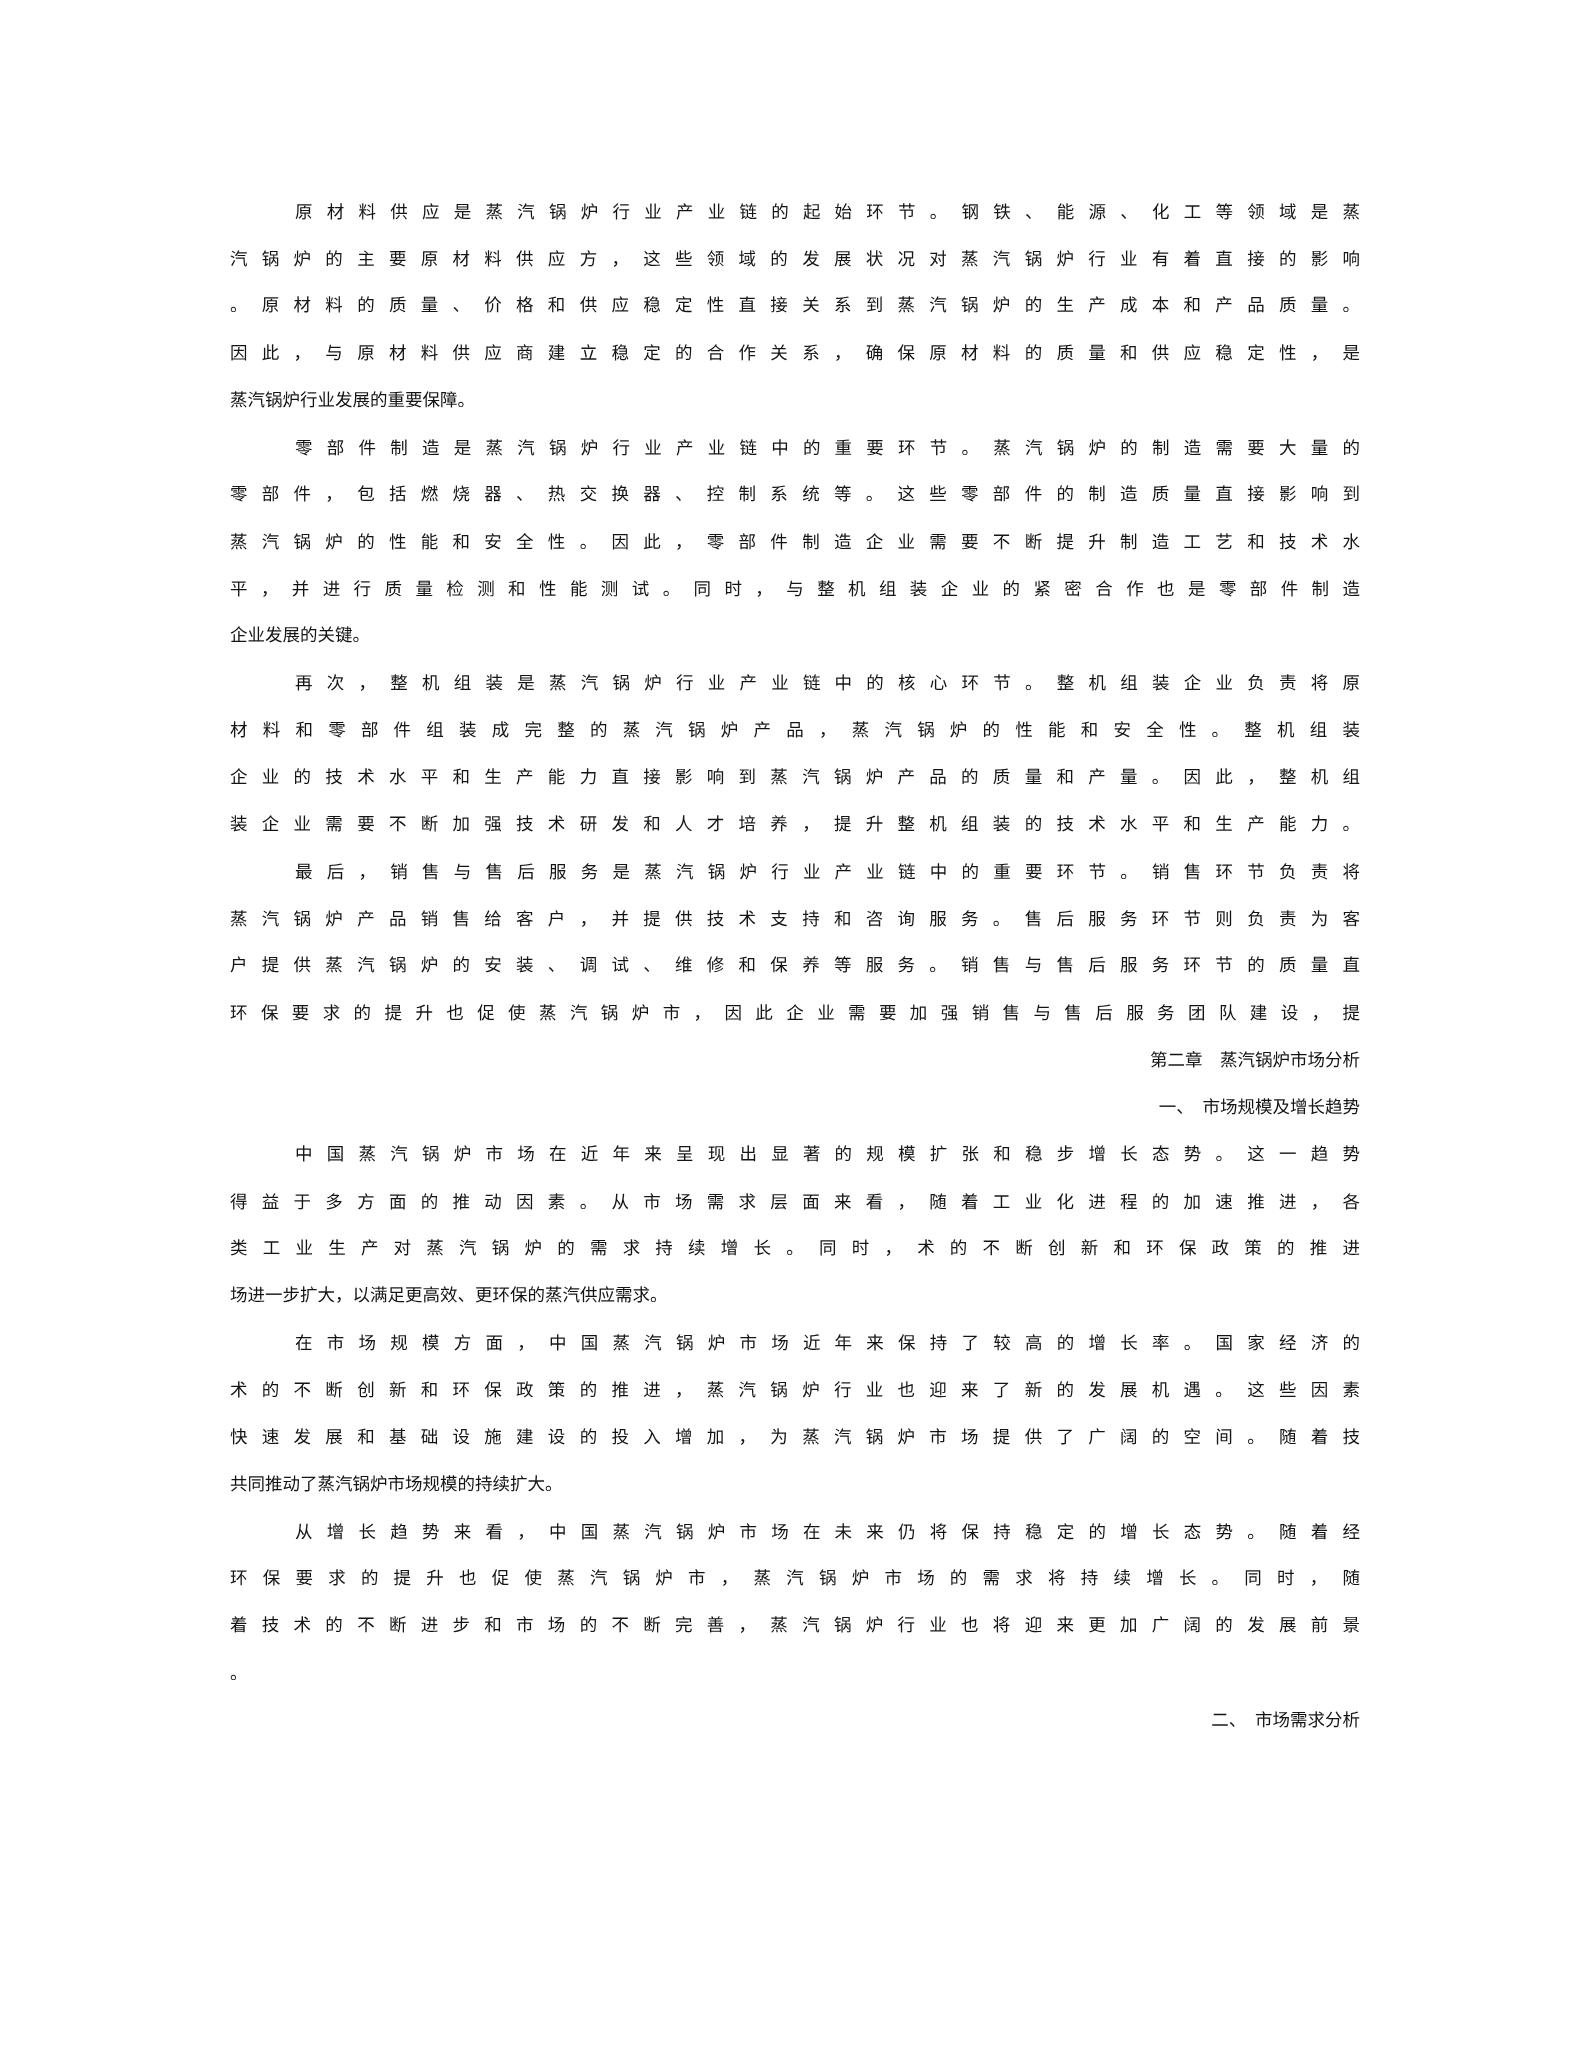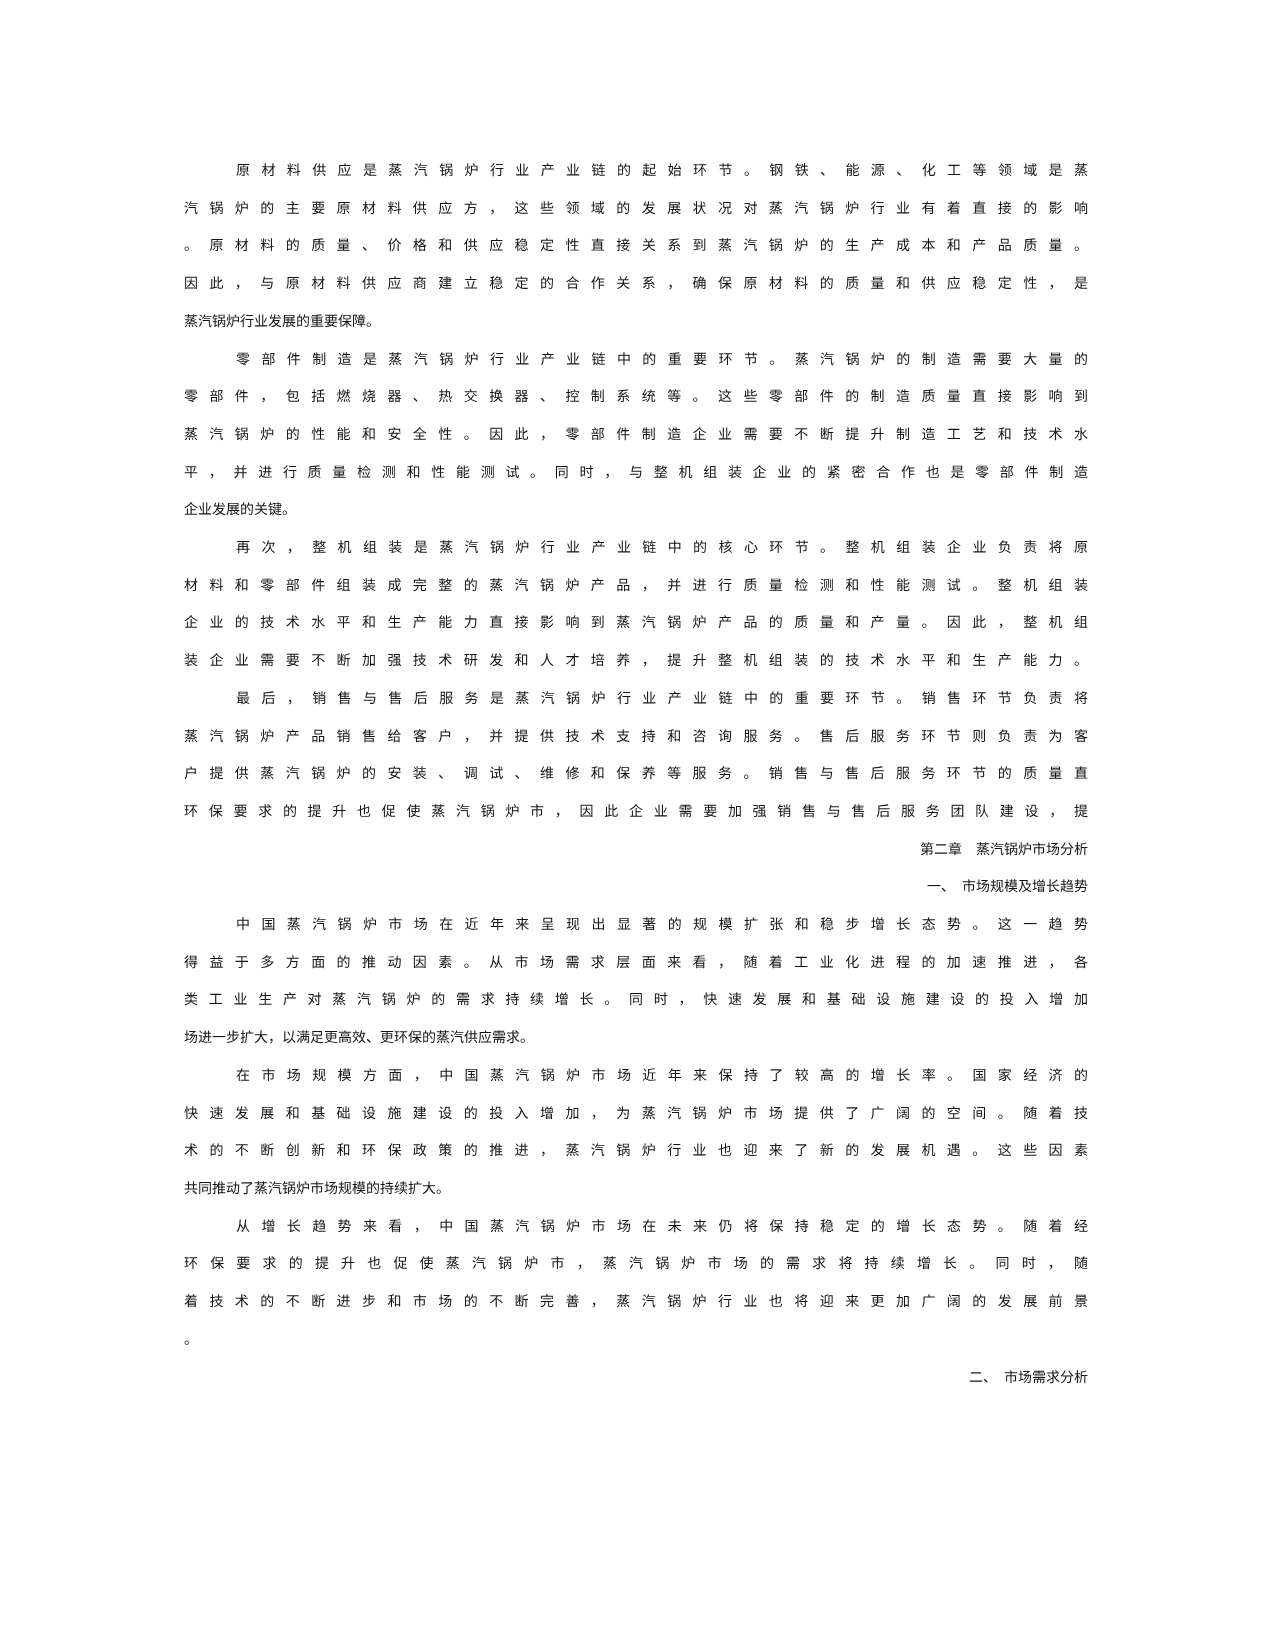--- a/index.html
+++ b/index.html
@@ -65,46 +65,46 @@
       </div>
       <div class="block">
         <div class="line indent fill">零部件制造是蒸汽锅炉行业产业链中的重要环节。蒸汽锅炉的制造需要大量的</div>
         <div class="line fill">零部件，包括燃烧器、热交换器、控制系统等。这些零部件的制造质量直接影响到</div>
         <div class="line fill">蒸汽锅炉的性能和安全性。因此，零部件制造企业需要不断提升制造工艺和技术水</div>
         <div class="line fill">平，并进行质量检测和性能测试。同时，与整机组装企业的紧密合作也是零部件制造</div>
         <div class="line">企业发展的关键。</div>
       </div>
       <div class="block">
         <div class="line indent fill">再次，整机组装是蒸汽锅炉行业产业链中的核心环节。整机组装企业负责将原</div>
-        <div class="line fill">材料和零部件组装成完整的蒸汽锅炉产品，并进行质量检测和性能测试。整机组装</div>
+        <div class="line fill">材料和零部件组装成完整的蒸汽锅炉产品，蒸汽锅炉的性能和安全性。整机组装</div>
         <div class="line fill">企业的技术水平和生产能力直接影响到蒸汽锅炉产品的质量和产量。因此，整机组</div>
         <div class="line fill">装企业需要不断加强技术研发和人才培养，提升整机组装的技术水平和生产能力。</div>
       </div>
       <div class="block">
         <div class="line indent fill">最后，销售与售后服务是蒸汽锅炉行业产业链中的重要环节。销售环节负责将</div>
         <div class="line fill">蒸汽锅炉产品销售给客户，并提供技术支持和咨询服务。售后服务环节则负责为客</div>
         <div class="line fill">户提供蒸汽锅炉的安装、调试、维修和保养等服务。销售与售后服务环节的质量直</div>
         <div class="line fill">环保要求的提升也促使蒸汽锅炉市，因此企业需要加强销售与售后服务团队建设，提</div>
       </div>
       <div class="block">
         <div class="line heading">第二章　蒸汽锅炉市场分析</div>
       </div>
       <div class="block">
         <div class="line heading">一、　市场规模及增长趋势</div>
       </div>
       <div class="block">
         <div class="line indent fill">中国蒸汽锅炉市场在近年来呈现出显著的规模扩张和稳步增长态势。这一趋势</div>
         <div class="line fill">得益于多方面的推动因素。从市场需求层面来看，随着工业化进程的加速推进，各</div>
-        <div class="line fill">类工业生产对蒸汽锅炉的需求持续增长。同时，快速发展和基础设施建设的投入增加</div>
+        <div class="line fill">类工业生产对蒸汽锅炉的需求持续增长。同时，术的不断创新和环保政策的推进</div>
         <div class="line">场进一步扩大，以满足更高效、更环保的蒸汽供应需求。</div>
       </div>
       <div class="block">
         <div class="line indent fill">在市场规模方面，中国蒸汽锅炉市场近年来保持了较高的增长率。国家经济的</div>
+        <div class="line fill">术的不断创新和环保政策的推进，蒸汽锅炉行业也迎来了新的发展机遇。这些因素</div>
         <div class="line fill">快速发展和基础设施建设的投入增加，为蒸汽锅炉市场提供了广阔的空间。随着技</div>
-        <div class="line fill">术的不断创新和环保政策的推进，蒸汽锅炉行业也迎来了新的发展机遇。这些因素</div>
         <div class="line">共同推动了蒸汽锅炉市场规模的持续扩大。</div>
       </div>
       <div class="block">
         <div class="line indent fill">从增长趋势来看，中国蒸汽锅炉市场在未来仍将保持稳定的增长态势。随着经</div>
         <div class="line fill">环保要求的提升也促使蒸汽锅炉市，蒸汽锅炉市场的需求将持续增长。同时，随</div>
         <div class="line fill">着技术的不断进步和市场的不断完善，蒸汽锅炉行业也将迎来更加广阔的发展前景</div>
         <div class="line">。</div>
       </div>
       <div class="block">
         <div class="line heading">二、　市场需求分析</div>

